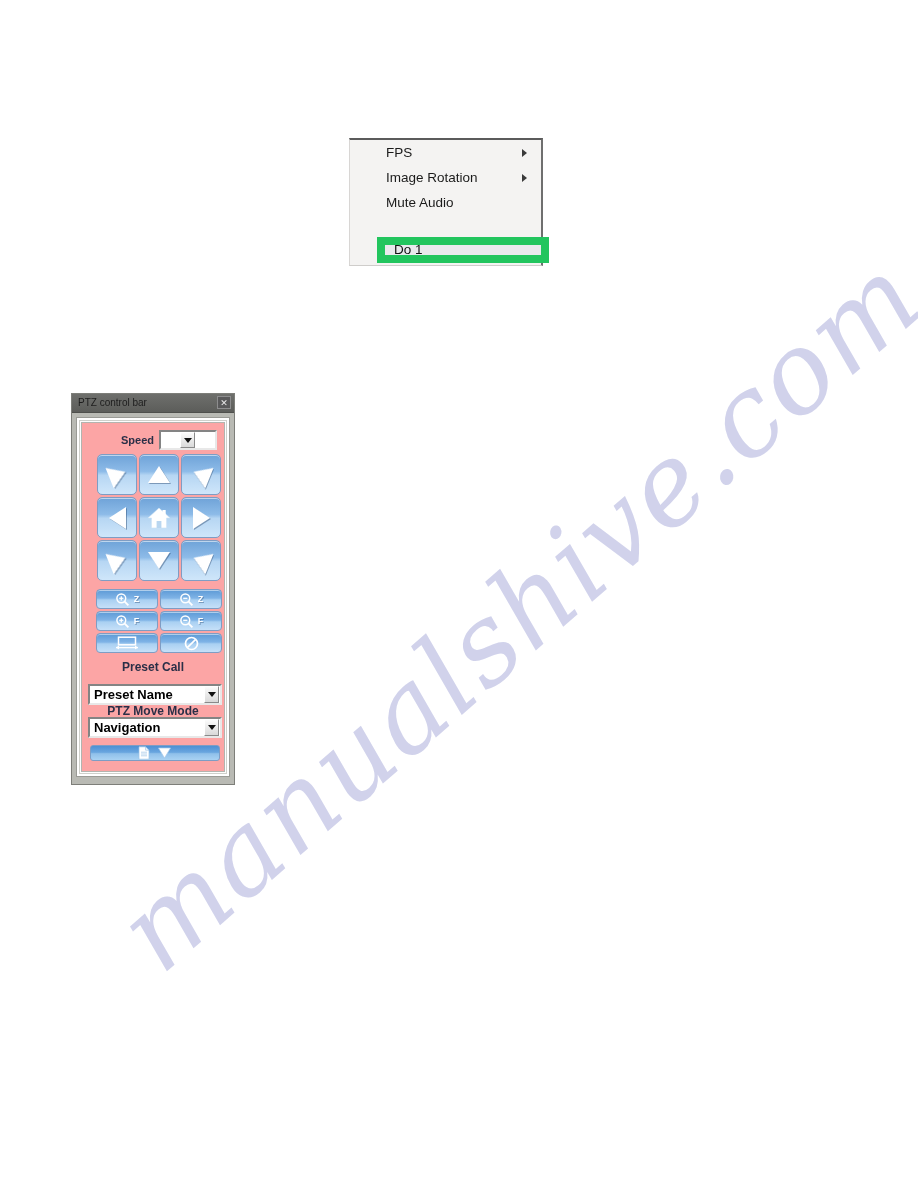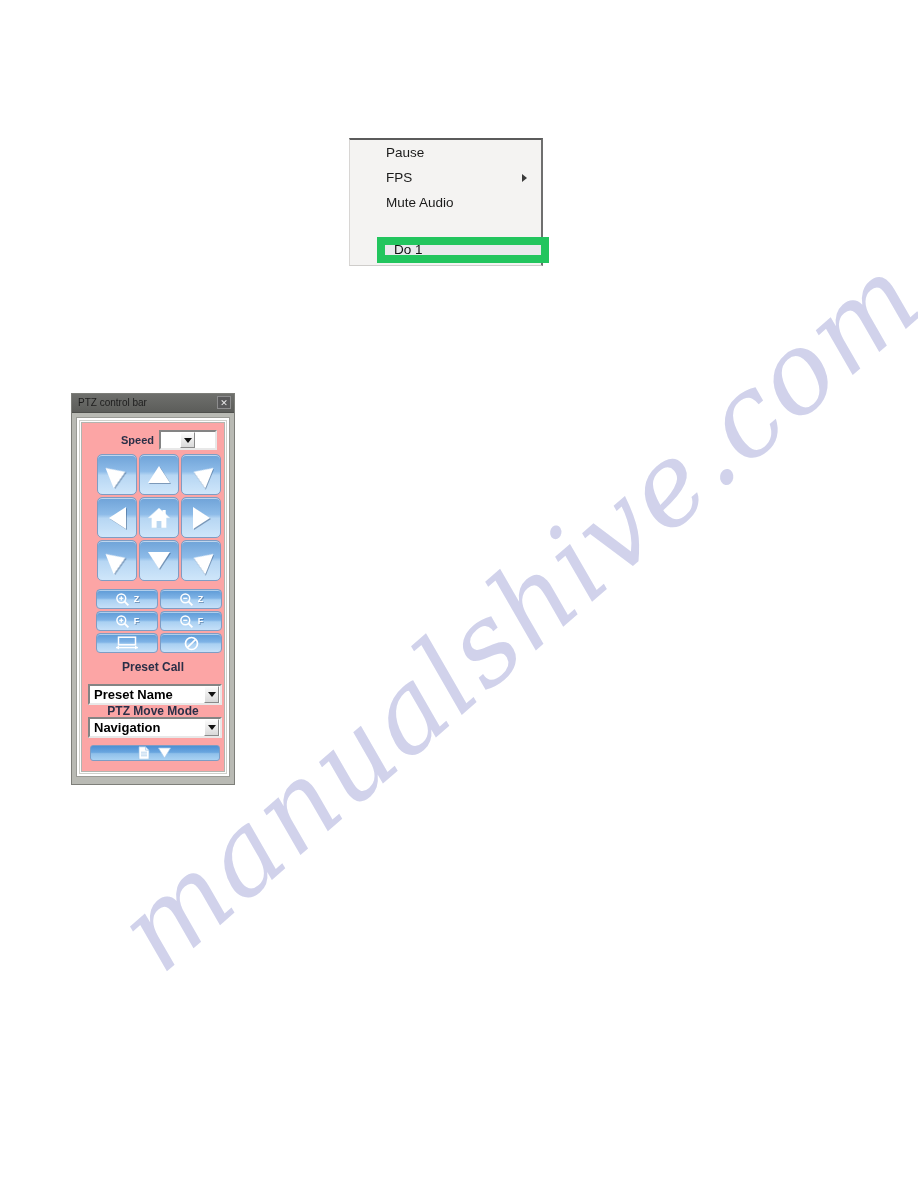--- a/index.html
+++ b/index.html
@@ -385,29 +385,30 @@
 </head>
 <body>
 
 <div id="watermark-layer">
   <div class="watermark-text" id="wm-main">manualshive.com</div>
 </div>
 
 <div id="context-menu">
   <div class="menu-gutter"></div>
 
-  <div class="menu-item">
-    <span>Pause</span>
-  </div>
 
   <div class="menu-item">
     <span>FPS</span>
     <span class="submenu-arrow"></span>
   </div>
 
+  <div class="menu-item">
+    <span>Image Rotation</span>
+    <span class="submenu-arrow"></span>
+  </div>
 
   <div class="menu-item">
     <span>Mute Audio</span>
   </div>
 
   <div class="menu-item">
     <span></span>
   </div>
 
   <div class="menu-item disabled">

